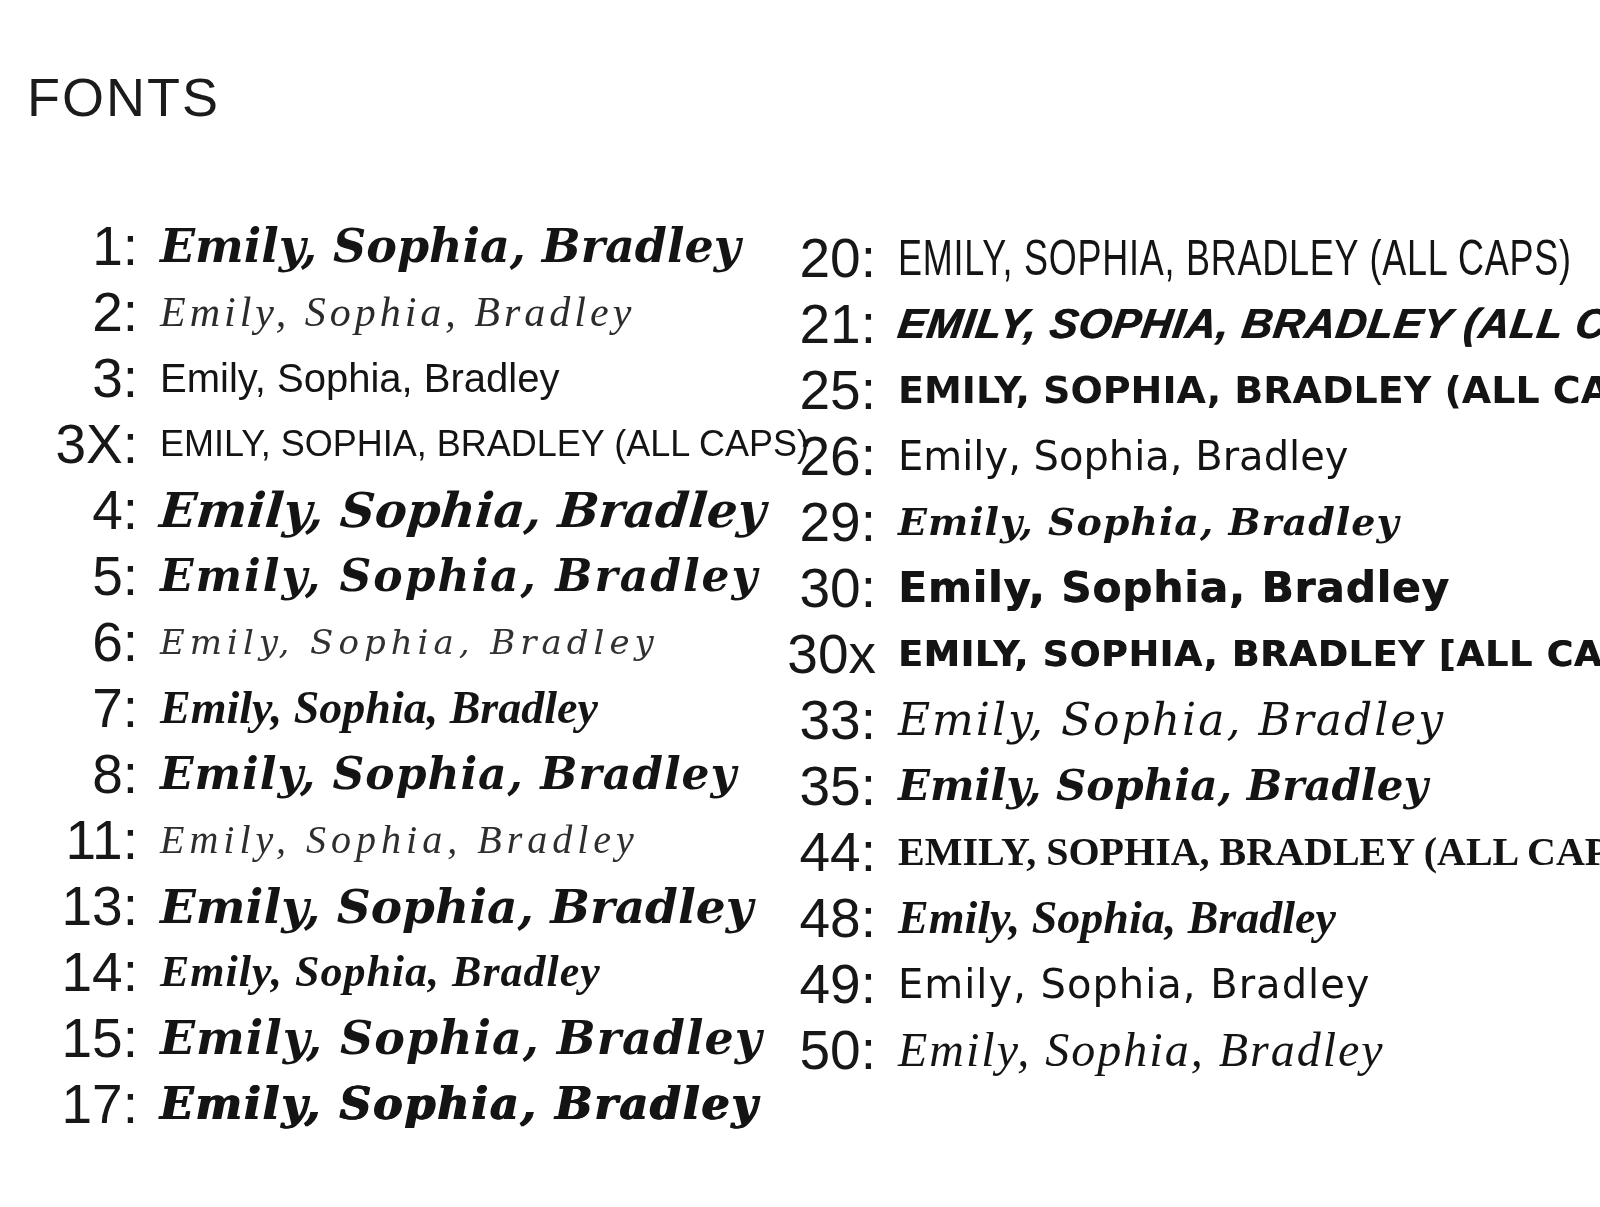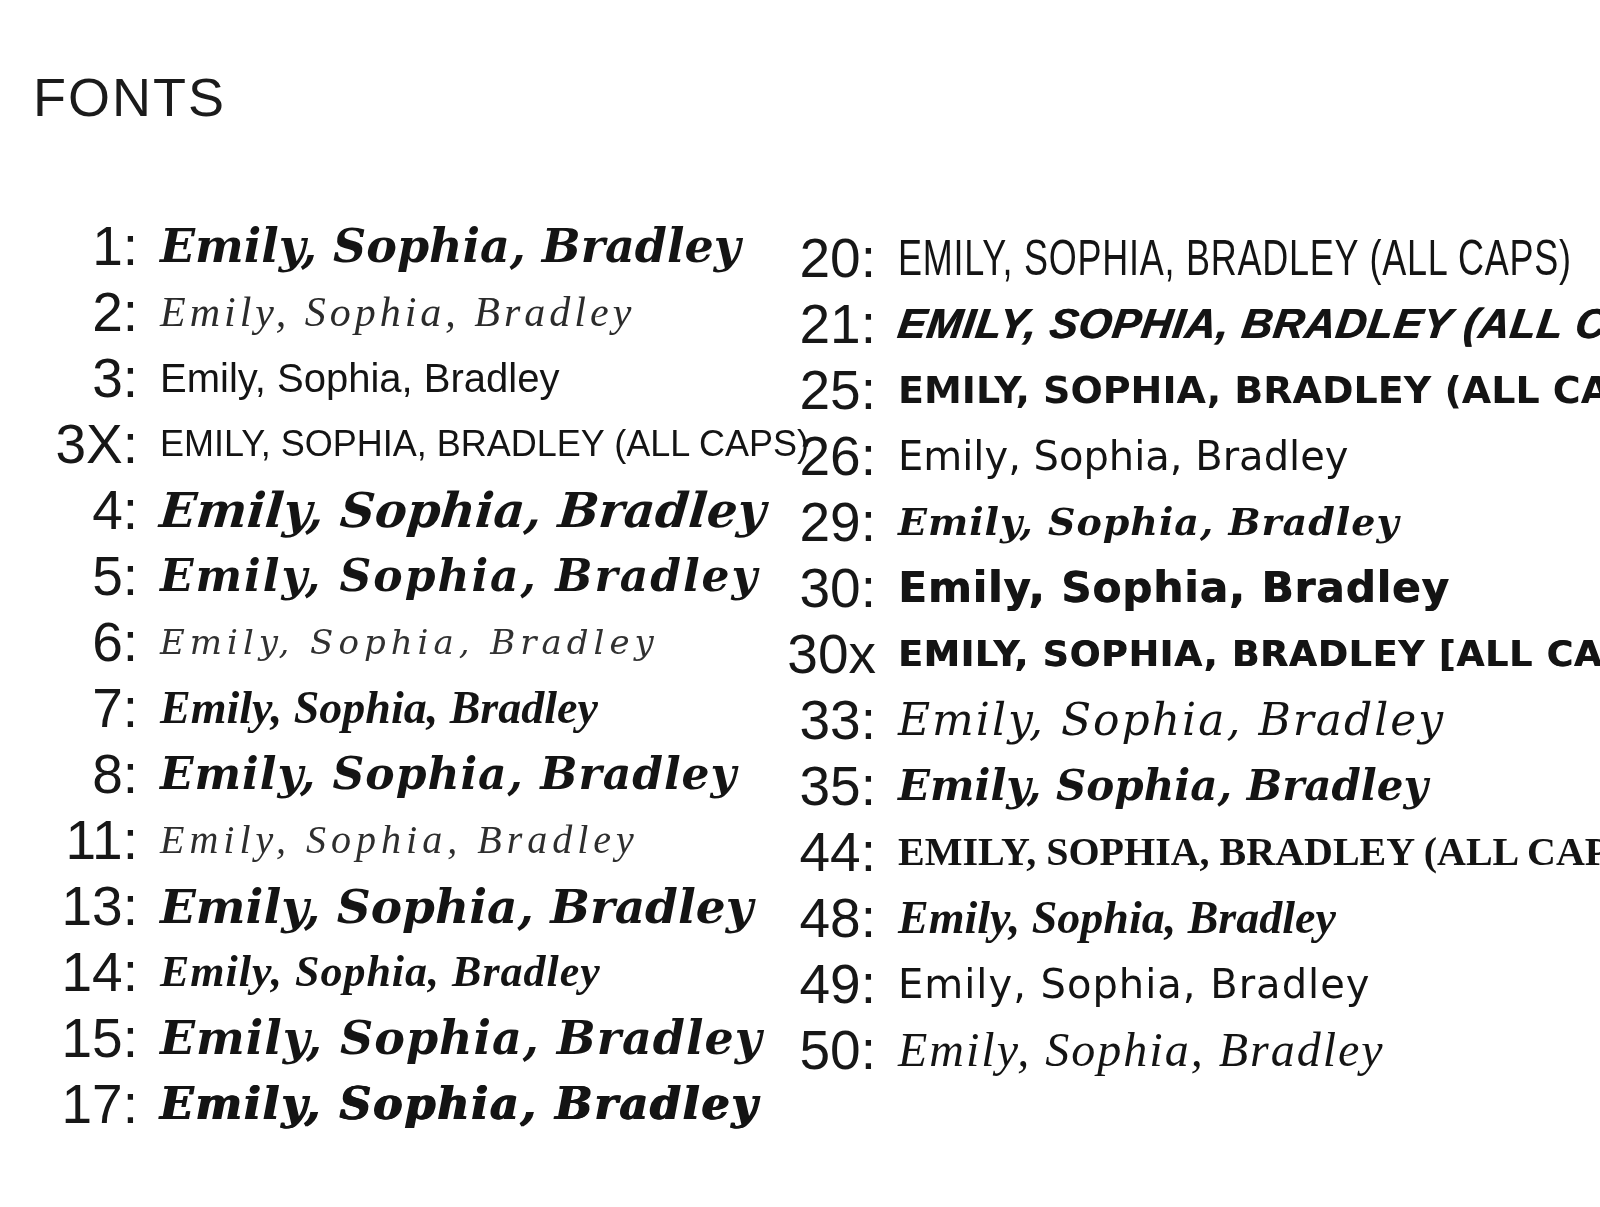--- a/index.html
+++ b/index.html
@@ -5,21 +5,21 @@
   html, body { margin:0; padding:0; }
   body {
     width:1600px; height:1207px;
     background:#ffffff;
     position:relative;
     overflow:hidden;
     font-family:"Liberation Sans", sans-serif;
     color:#161616;
   }
   .title {
-    position:absolute; left:33px; top:70px;
+    position:absolute; left:27px; top:70px;
     font-family:"Liberation Sans", sans-serif;
     font-size:54px; font-weight:400; letter-spacing:2px;
     color:#1b1b1b; line-height:1;
   }
   .col { position:absolute; top:213px; }
   .col-left  { left:52px;  width:720px; }
   .col-right { left:778px; width:810px;margin-top:12px; }
   .row { display:flex; align-items:center; height:66px; }
   .num {
     flex:none; width:86px; text-align:right; margin-right:22px;

